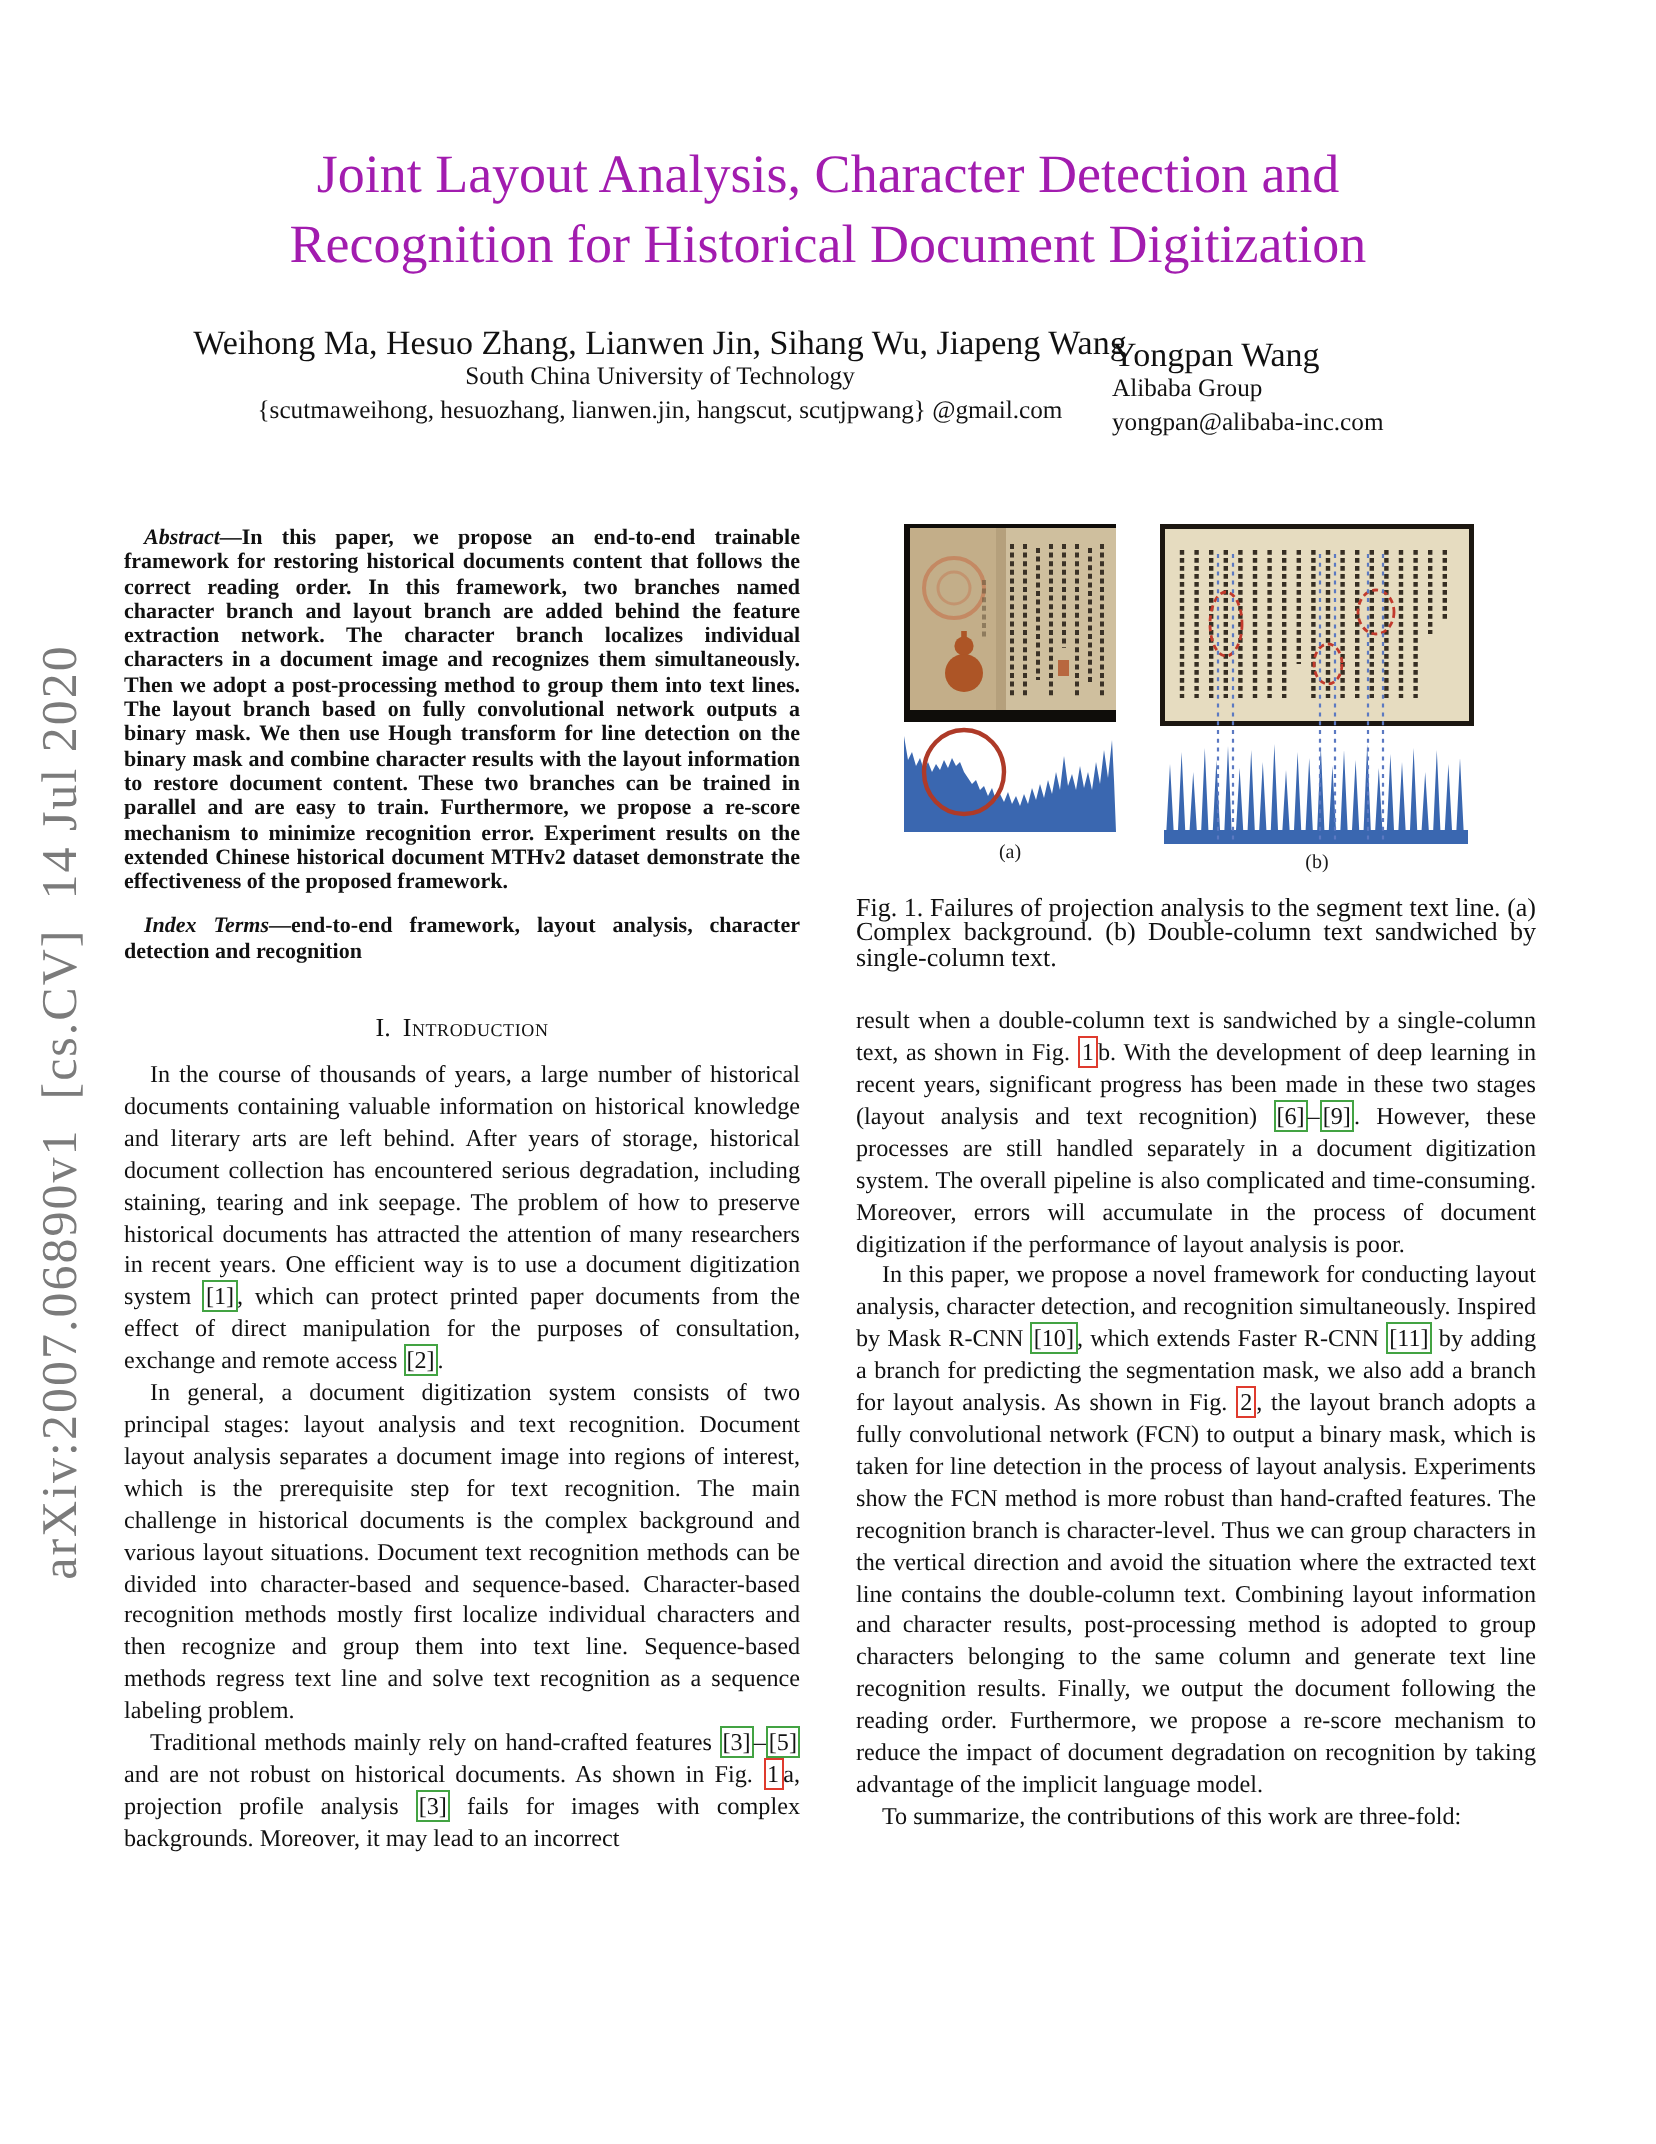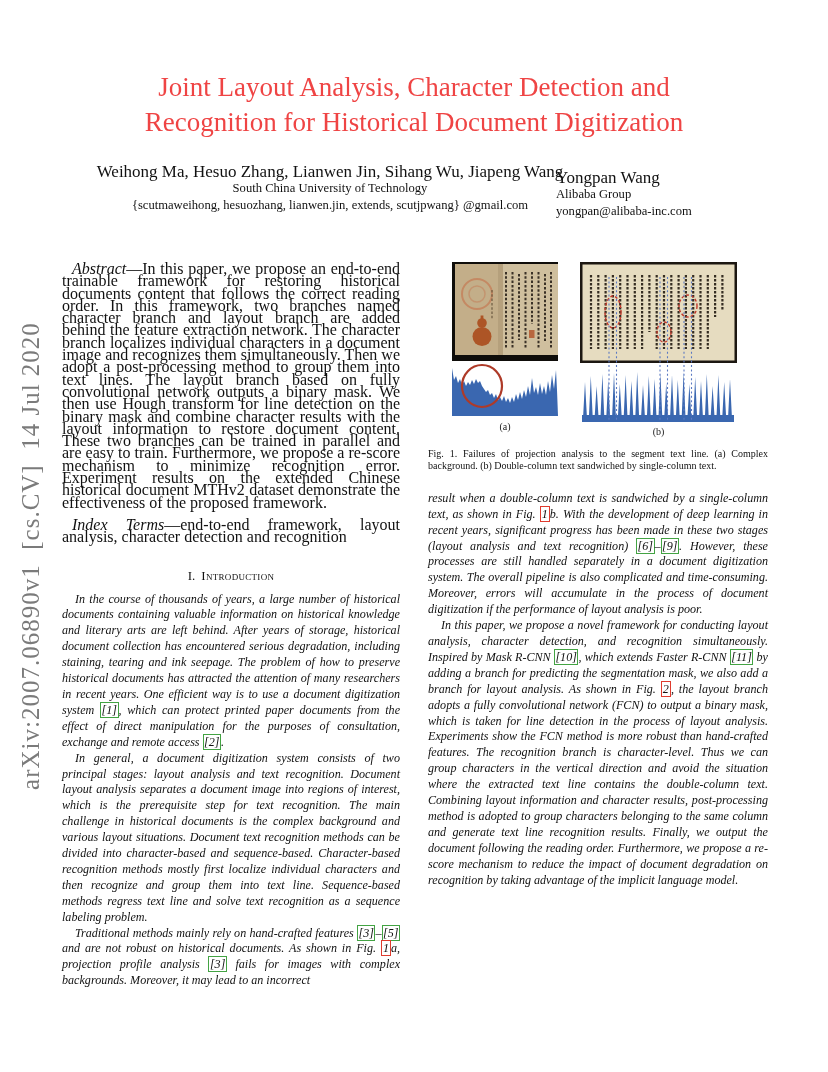--- a/index.html
+++ b/index.html
@@ -5,66 +5,66 @@
   html,body{margin:0;padding:0;background:#e8e8e8;}
   .page{position:relative;width:828px;height:1072px;background:#ffffff;margin:0 auto;
         font-family:"Liberation Serif","DejaVu Serif",serif;color:#111;overflow:hidden;}
 
   
   .arxiv-stamp{position:absolute;left:31px;top:556px;transform:translate(-50%,-50%) rotate(-90deg);
         white-space:pre;font-size:25px;letter-spacing:1px;color:#7b7b7b;}
 
   
   .title{position:absolute;top:70px;left:94px;width:640px;text-align:center;
-        font-size:27px;line-height:35px;color:#ef4444;}
+        font-size:27px;line-height:35px;color:#a21caf;}
   .authors-left{position:absolute;top:163px;left:85px;width:490px;text-align:center;}
   .authors-right{position:absolute;top:169px;left:556px;width:190px;text-align:left;}
   .author-line{font-size:17px;line-height:17px;}
   .author-sub{font-size:12.6px;line-height:17px;font-family:Liberation Serif, serif;}
 
   
   .col-left{position:absolute;left:62px;top:263px;width:338px;}
   .col-right{position:absolute;left:428px;top:258px;width:340px;}
 
-  .abstract,.index-terms{font-weight:normal;font-size:16px;line-height:12.3px;
+  .abstract,.index-terms{font-weight:bold;font-size:11px;line-height:12.3px;
         text-align:justify;text-indent:10px;margin:0;}
   .index-terms{margin-top:10px;}
   .lead-label{font-style:italic;}
 
   .section-heading{margin-top:24px;margin-bottom:8px;text-align:center;font-size:13px;}
   .section-heading .sc{font-variant:small-caps;margin-left:6px;letter-spacing:0.3px;}
 
-  .para{font-size:12.1px;line-height:15.9px;text-align:justify;text-indent:13px;margin:0;font-style:italic;}
+  .para{font-size:12.1px;line-height:15.9px;text-align:justify;text-indent:13px;margin:0;}
   .para.no-indent{text-indent:0;}
 
   .cite{border:1px solid #43a343;padding:0 0.5px;}
   .figref{border:1px solid #df3b2e;padding:0 1px;}
 
   
   .figure{position:relative;height:180px;}
   .subfig-a{position:absolute;left:24px;top:4px;width:106px;}
   .subfig-b{position:absolute;left:152px;top:4px;width:157px;}
   .subfig-label{text-align:center;font-size:10px;margin-top:2px;color:#1a1a1a;}
-  .fig-caption{margin-top:10px;font-size:10px;line-height:12.4px;text-align:justify;color:#111;}
+  .fig-caption{margin-top:10px;font-size:13px;line-height:12.4px;text-align:justify;color:#111;}
   .col-right .body-text{margin-top:18px;}
   svg{display:block;}
 </style>
 </head>
 <body>
 
 <div class="page">
 
   <div class="arxiv-stamp">arXiv:2007.06890v1  [cs.CV]  14 Jul 2020</div>
 
   <div class="title">Joint Layout Analysis, Character Detection and Recognition for Historical Document Digitization</div>
 
   <div class="authors-left">
     <div class="author-line">Weihong Ma, Hesuo Zhang, Lianwen Jin, Sihang Wu, Jiapeng Wang</div>
     <div class="author-sub">South China University of Technology</div>
-    <div class="author-sub">{scutmaweihong, hesuozhang, lianwen.jin, extends, scutjpwang} @gmail.com</div>
+    <div class="author-sub">{scutmaweihong, hesuozhang, lianwen.jin, hangscut, scutjpwang} @gmail.com</div>
   </div>
 
   <div class="authors-right">
     <div class="author-line">Yongpan Wang</div>
     <div class="author-sub">Alibaba Group</div>
     <div class="author-sub">yongpan@alibaba-inc.com</div>
   </div>
 
   <div class="col-left">
     <p class="abstract"><span class="lead-label">Abstract</span><span>—In this paper, we propose an end-to-end trainable framework for restoring historical documents content that follows the correct reading order. In this framework, two branches named character branch and layout branch are added behind the feature extraction network. The character branch localizes individual characters in a document image and recognizes them simultaneously. Then we adopt a post-processing method to group them into text lines. The layout branch based on fully convolutional network outputs a binary mask. We then use Hough transform for line detection on the binary mask and combine character results with the layout information to restore document content. These two branches can be trained in parallel and are easy to train. Furthermore, we propose a re-score mechanism to minimize recognition error. Experiment results on the extended Chinese historical document MTHv2 dataset demonstrate the effectiveness of the proposed framework.</span></p>
@@ -127,16 +127,17 @@
         </svg>
         <div class="subfig-label">(b)</div>
       </div>
     </div>
 
     <div class="fig-caption">Fig. 1.  Failures of projection analysis to the segment text line. (a) Complex background. (b) Double-column text sandwiched by single-column text.</div>
 
     <div class="body-text">
       <p class="para no-indent"><span>result when a double-column text is sandwiched by a single-column text, as shown in Fig. </span><span class="figref">1</span><span>b. With the development of deep learning in recent years, significant progress has been made in these two stages (layout analysis and text recognition) </span><span class="cite">[6]</span><span>–</span><span class="cite">[9]</span><span>. However, these processes are still handled separately in a document digitization system. The overall pipeline is also complicated and time-consuming. Moreover, errors will accumulate in the process of document digitization if the performance of layout analysis is poor.</span></p>
       <p class="para"><span>In this paper, we propose a novel framework for conducting layout analysis, character detection, and recognition simultaneously. Inspired by Mask R-CNN </span><span class="cite">[10]</span><span>, which extends Faster R-CNN </span><span class="cite">[11]</span><span> by adding a branch for predicting the segmentation mask, we also add a branch for layout analysis. As shown in Fig. </span><span class="figref">2</span><span>, the layout branch adopts a fully convolutional network (FCN) to output a binary mask, which is taken for line detection in the process of layout analysis. Experiments show the FCN method is more robust than hand-crafted features. The recognition branch is character-level. Thus we can group characters in the vertical direction and avoid the situation where the extracted text line contains the double-column text. Combining layout information and character results, post-processing method is adopted to group characters belonging to the same column and generate text line recognition results. Finally, we output the document following the reading order. Furthermore, we propose a re-score mechanism to reduce the impact of document degradation on recognition by taking advantage of the implicit language model.</span></p>
+      <p class="para"><span>To summarize, the contributions of this work are three-fold:</span></p>
     </div>
   </div>
 
 </div>
 
 </body></html>

